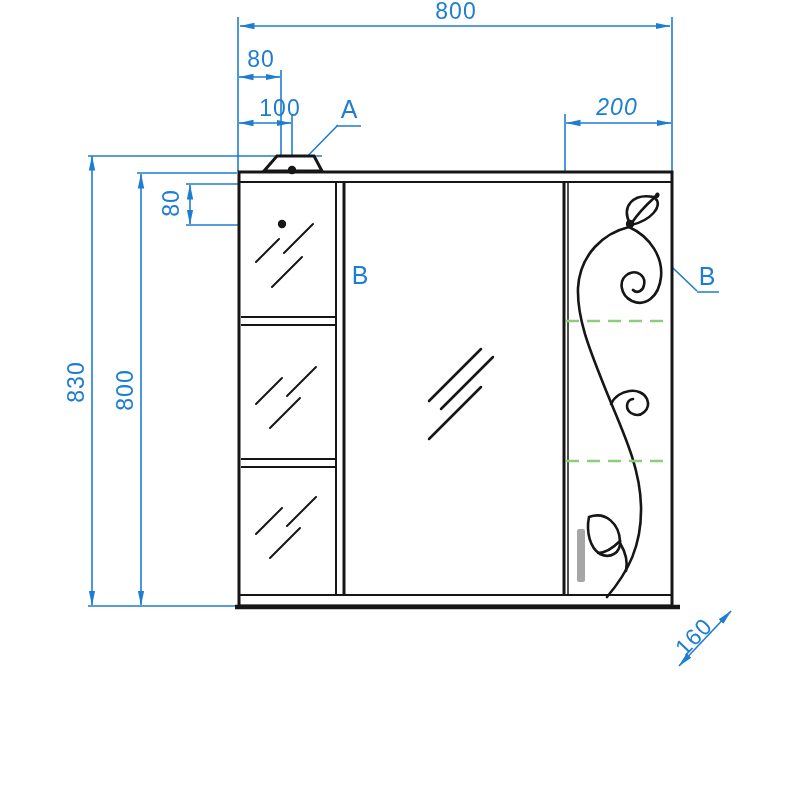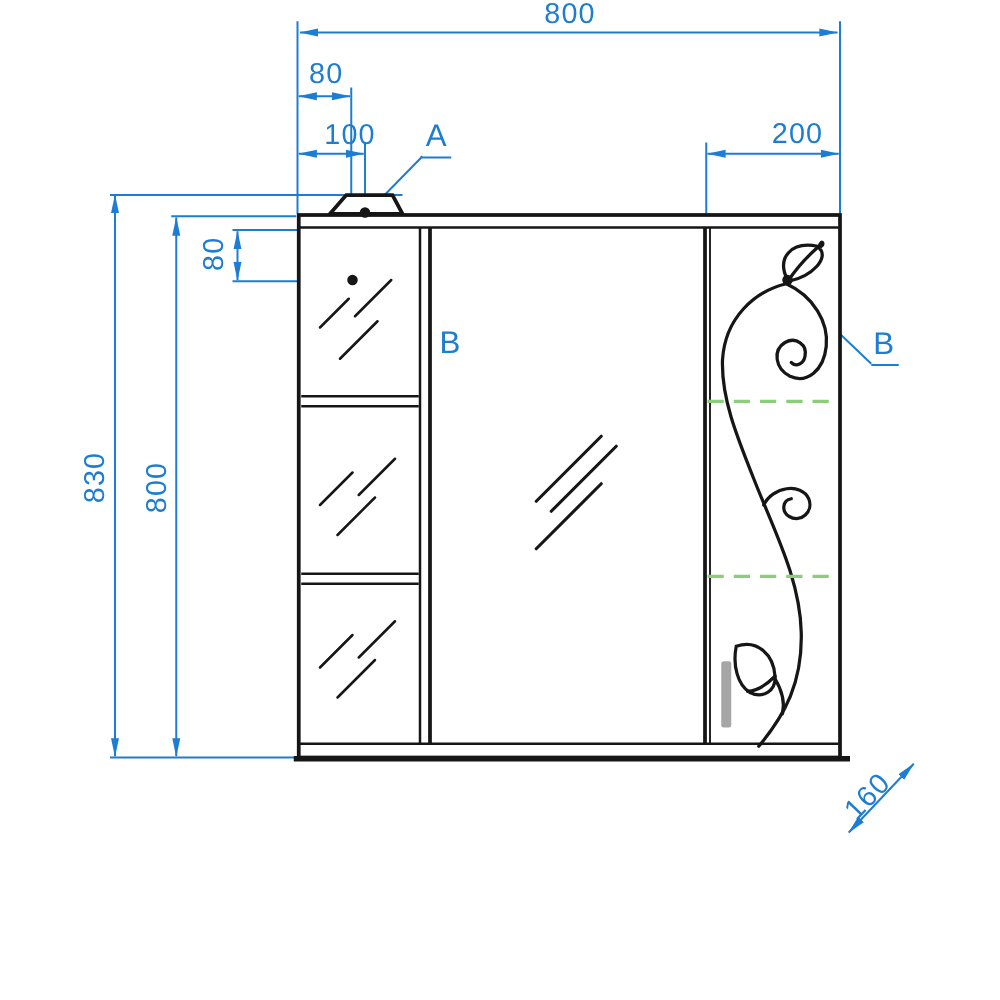--- a/index.html
+++ b/index.html
@@ -123,21 +123,21 @@
       <circle cx="630" cy="224" r="4.2"></circle>
     </g>
   </svg>
 
   <div class="dim-label" style="left:456px;top:11px;">800</div>
 
   <div class="dim-label" style="left:261px;top:59px;">80</div>
 
   <div class="dim-label" style="left:280px;top:108px;">100</div>
 
-  <div class="dim-label" style="left:638px;top:107px;">200</div>
+  <div class="dim-label" style="left:617px;top:107px;font-style:italic;">200</div>
 
   <div class="dim-label rot90" style="left:76px;top:382px;">830</div>
 
   <div class="dim-label rot90" style="left:125px;top:390px;">800</div>
 
   <div class="dim-label rot90" style="left:171px;top:203px;">80</div>
 
   <div class="dim-label rot45" style="left:694px;top:637px;">160</div>
 
   <div class="callout-label" style="left:349px;top:109px;">A</div>

